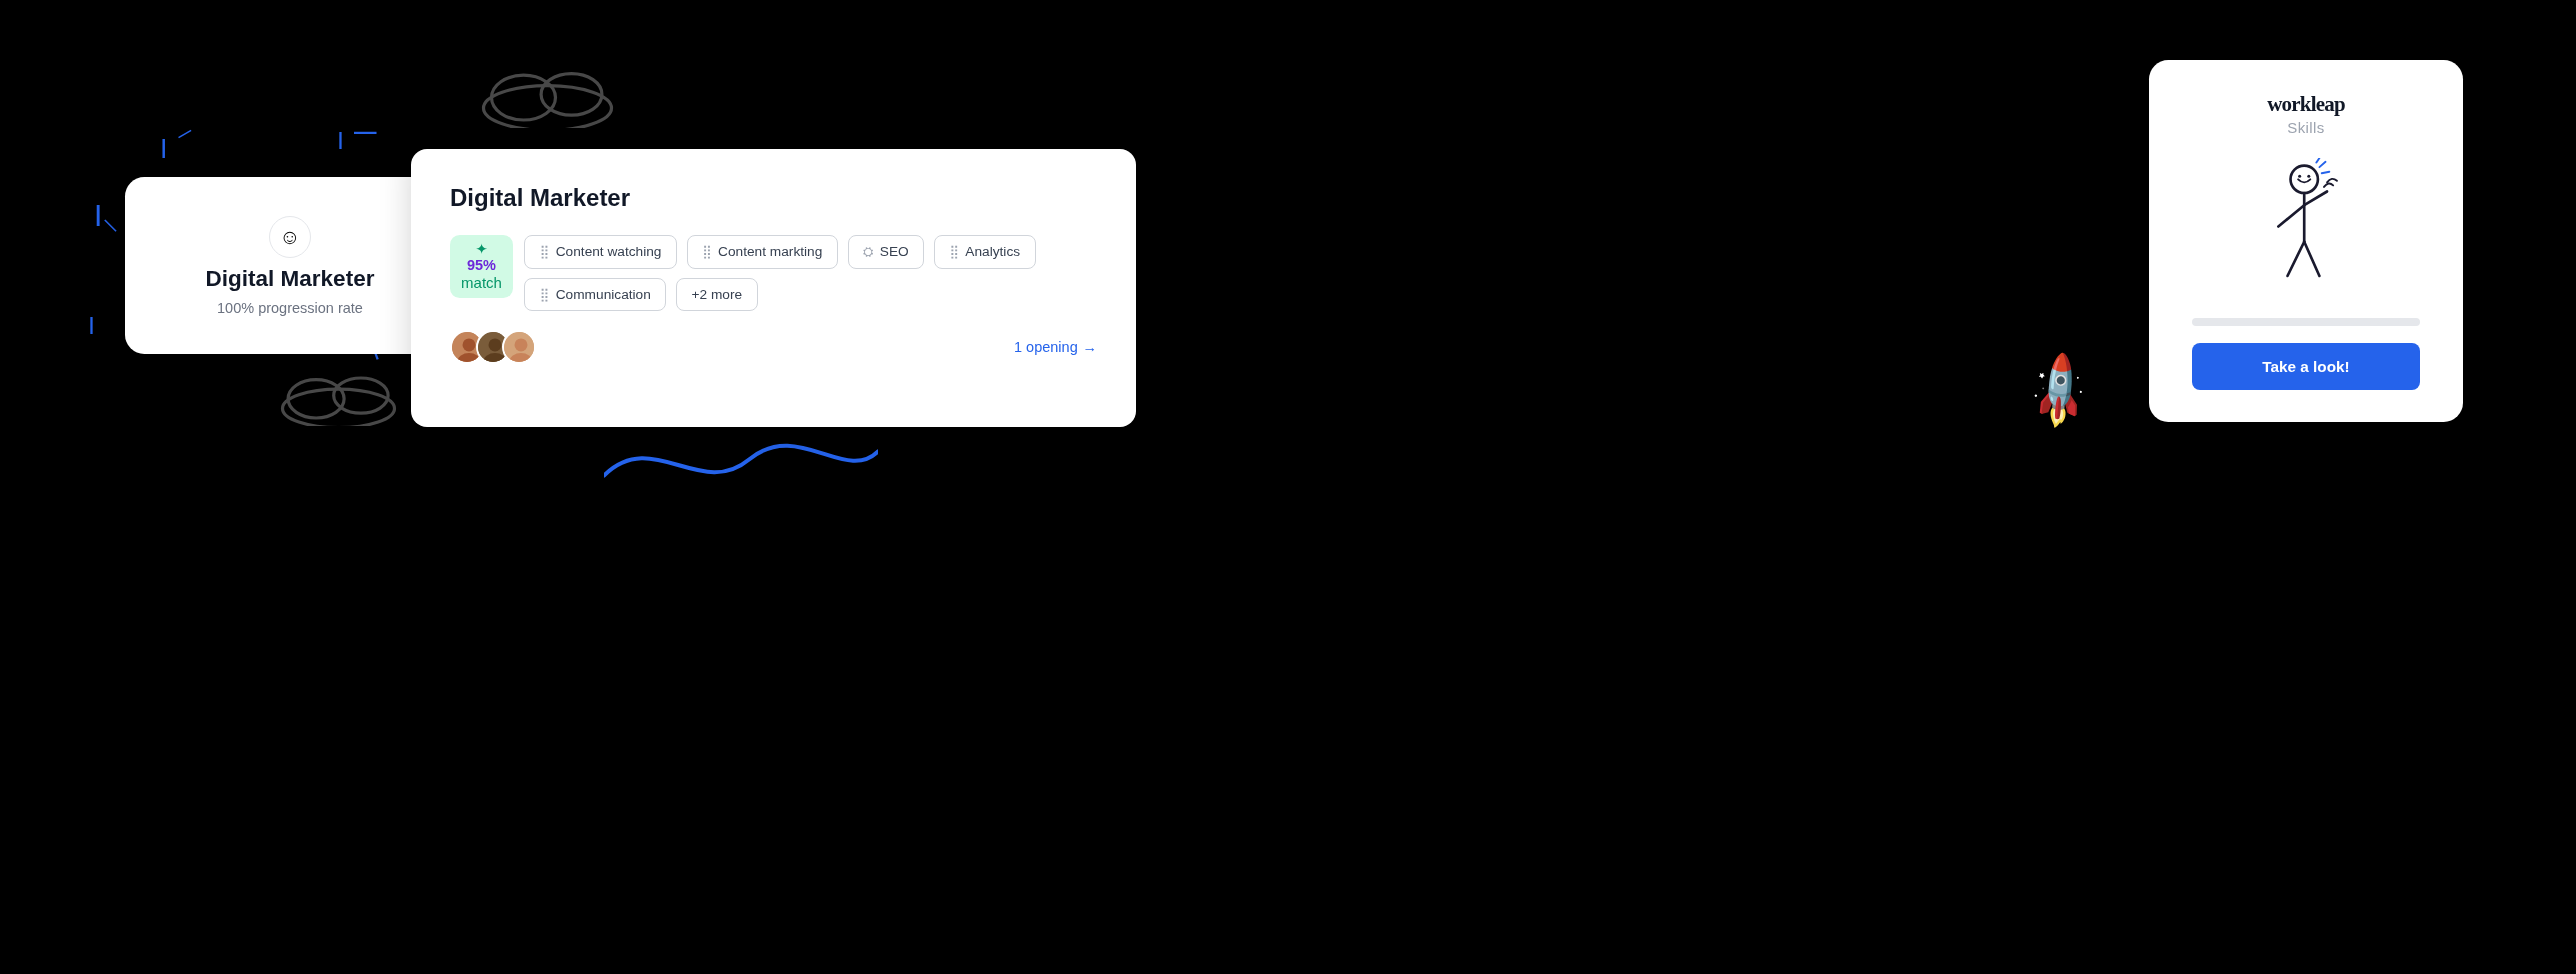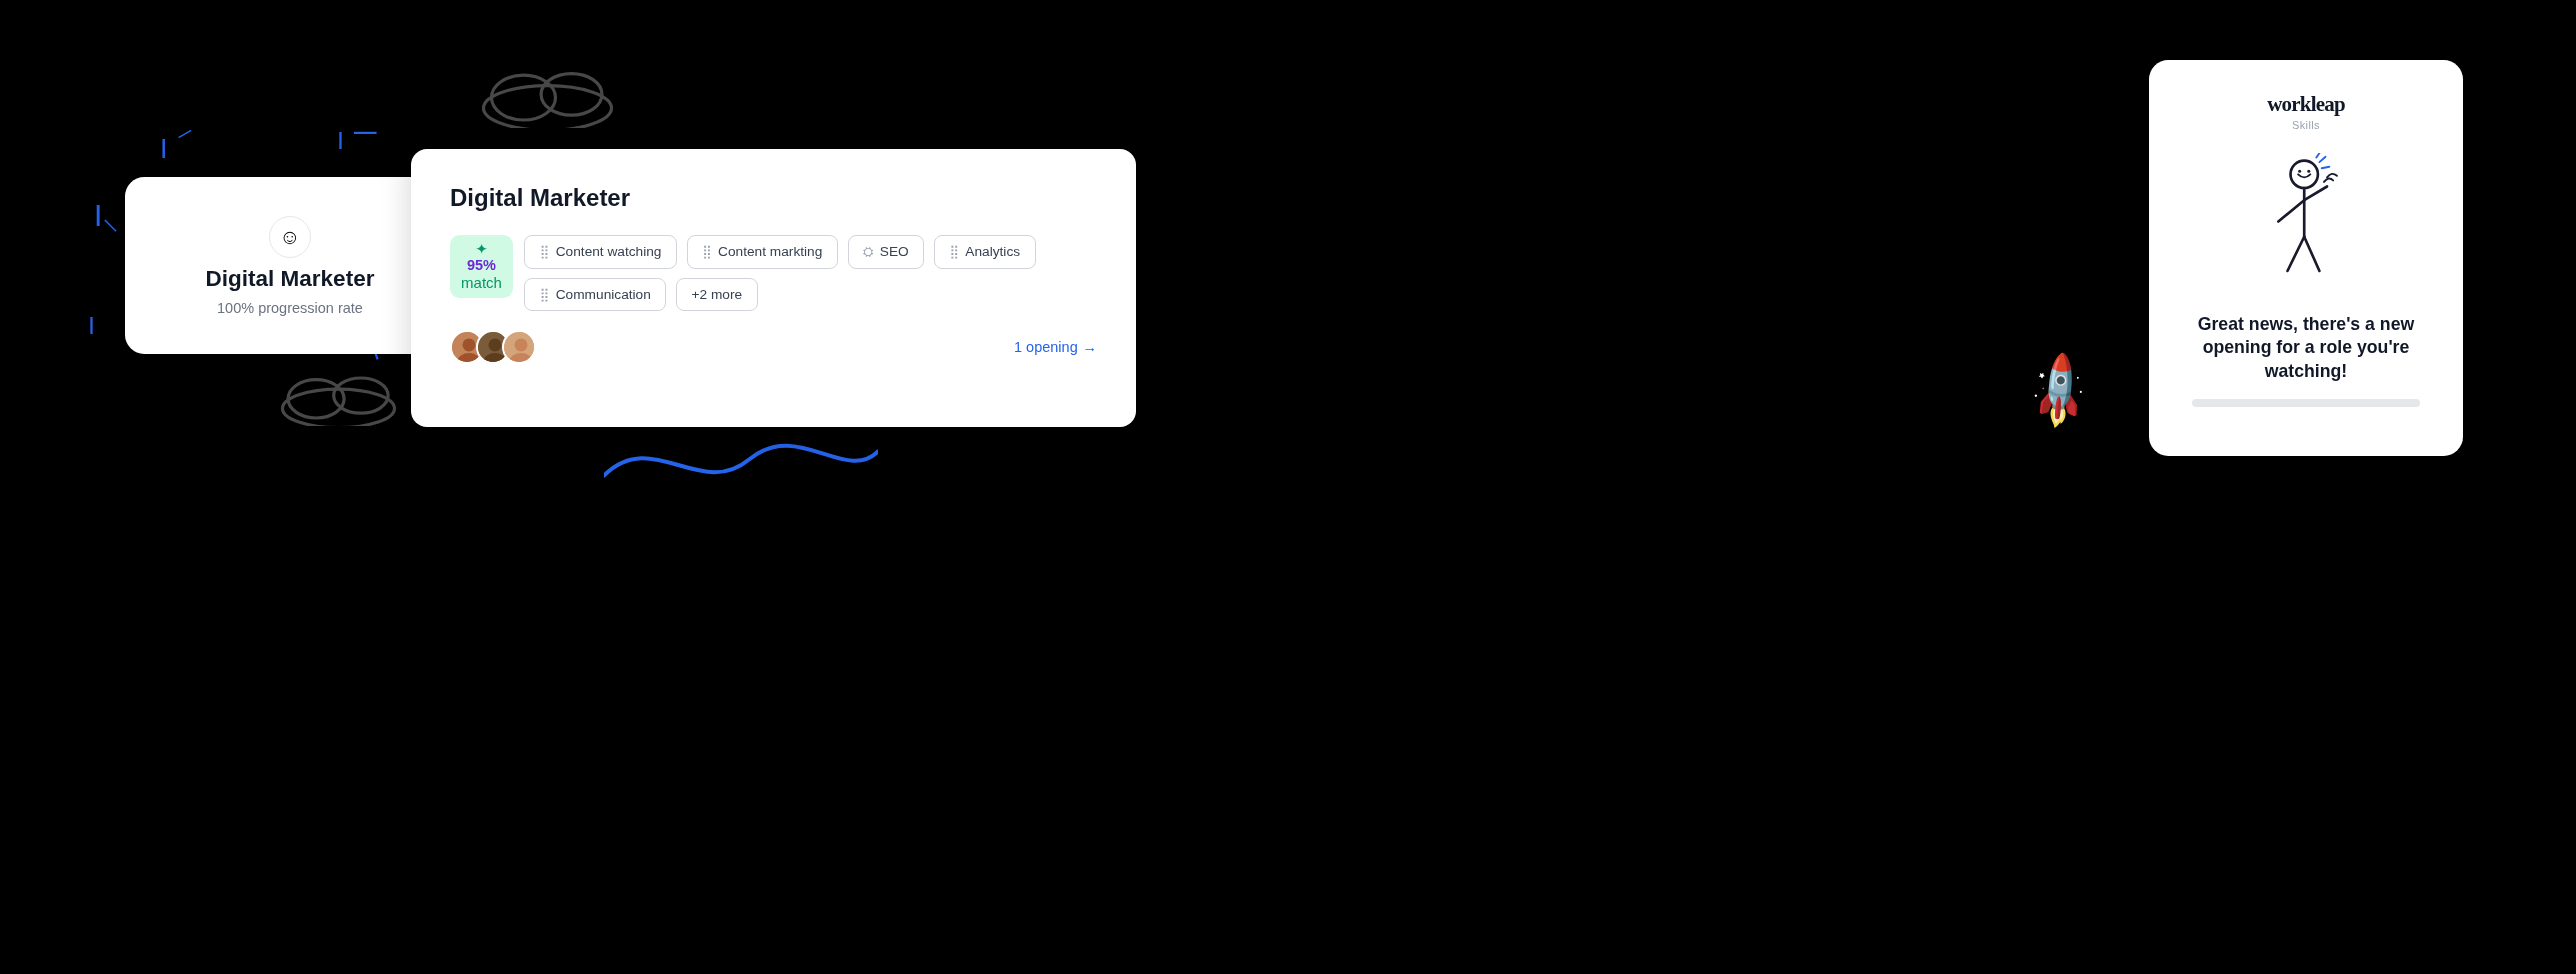--- a/index.html
+++ b/index.html
@@ -196,21 +196,21 @@
 
     .workleap-logo {
       font-size: 21px;
       font-weight: 800;
       color: #111827;
       letter-spacing: -0.8px;
       font-family: Georgia, serif;
     }
 
     .workleap-sub {
-      font-size: 11px;
+      font-size: 15px;
       color: #9ca3af;
       margin-top: 1.6px;
       margin-bottom: 22.5px;
       letter-spacing: 0.4px;
     }
 
     .stick-figure {
       width: 105px;
       height: 137px;
       margin-bottom: 22.5px;
@@ -393,18 +393,18 @@
 
     <line x1="62" y1="110" x2="40" y2="155" stroke="#1a1a2e" stroke-width="3.5" stroke-linecap="round"></line>
 
     <line x1="62" y1="110" x2="82" y2="155" stroke="#1a1a2e" stroke-width="3.5" stroke-linecap="round"></line>
 
     <line x1="82" y1="12" x2="90" y2="5" stroke="#2563eb" stroke-width="2.5" stroke-linecap="round"></line>
     <line x1="85" y1="20" x2="95" y2="18" stroke="#2563eb" stroke-width="2.5" stroke-linecap="round"></line>
     <line x1="78" y1="6" x2="82" y2="0" stroke="#2563eb" stroke-width="2.5" stroke-linecap="round"></line>
   </svg>
 
-  <div class="card-3-title">Great news, there's a new opening for a role you're watching!</div>
 
   <div class="card-3-bar"></div>
 
+  <button class="card-3-btn">Take a look!</button>
 </div>
 
 
 </body></html>

